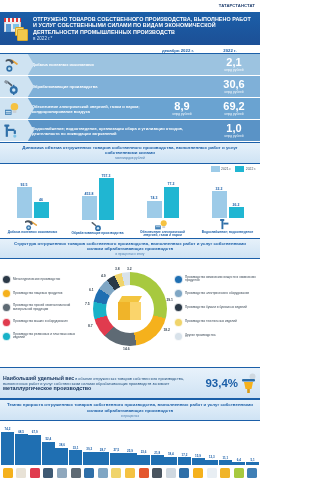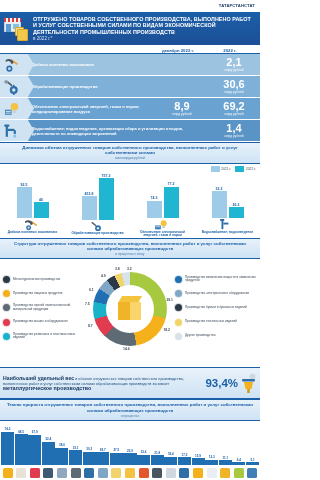--- a/index.html
+++ b/index.html
@@ -313,21 +313,21 @@
         <svg class="kpi-ico" viewBox="0 0 24 22">
           <rect x="2" y="4" width="3" height="15" fill="#2f6fa8"></rect>
           <rect x="5" y="8" width="9" height="3" fill="#2f6fa8"></rect>
           <rect x="13" y="10" width="3" height="5" fill="#2f6fa8"></rect>
           <rect x="0" y="2" width="7" height="3" rx="1" fill="#2f6fa8"></rect>
           <circle cx="14.5" cy="18" r="2.2" fill="#7fc4e8"></circle>
         </svg>
       </div>
       <div class="kpi-label">Водоснабжение; водоотведение, организация сбора и утилизации отходов, деятельность по ликвидации загрязнений</div>
       <div class="kpi-val">
-        <div class="num">1,4</div>
+        <div class="num">1,0</div>
         <div class="unit">млрд рублей</div>
       </div>
     </div>
   </div>
 
   <div class="sec-title">
     <div class="t">Динамика объема отгруженных товаров собственного производства, выполненных работ и услуг собственными силами</div>
     <div class="u">миллиардов рублей</div>
   </div>
 

